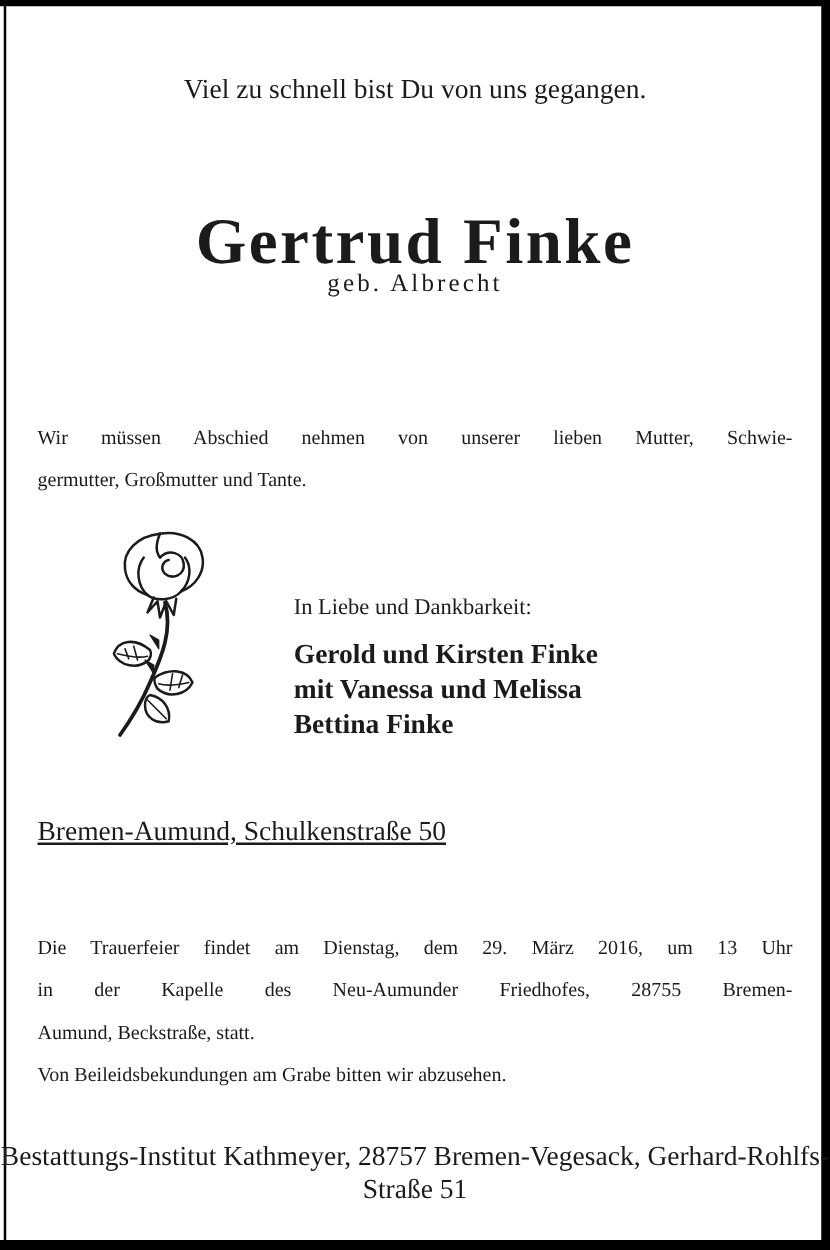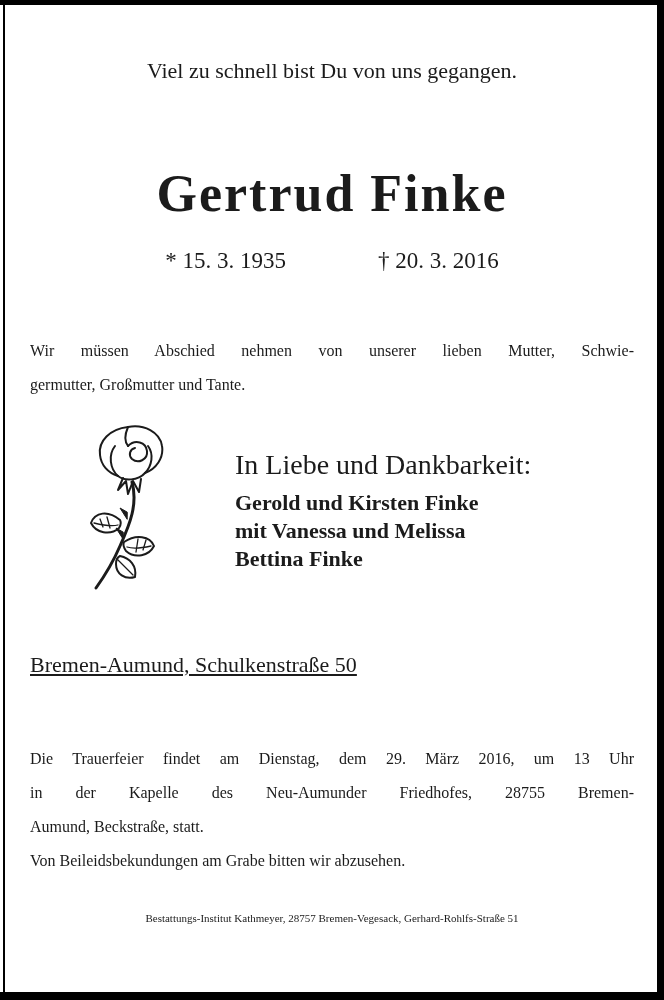--- a/index.html
+++ b/index.html
@@ -28,46 +28,43 @@
   .service{top:742px;}
 
   .rose{position:absolute;left:90px;top:424px;}
   .rose path{stroke:var(--ink,#1b1b1b);fill:none;stroke-width:2;
     stroke-linecap:round;stroke-linejoin:round;}
   .rose path.thorn{fill:var(--ink,#1b1b1b);stroke-width:1;}
   .rose path.stem{stroke-width:3;}
   .rose path.vein{stroke-width:1.3;}
 
   .tribute{position:absolute;left:235px;top:450px;}
-  .tribute-intro{font-size:28px;line-height:30px;margin-bottom:9px;}
+  .tribute-intro{font-size:18px;line-height:30px;margin-bottom:9px;margin-top:20px;}
   .mourner{font-size:22px;line-height:28px;font-weight:bold;}
 
   .address{position:absolute;top:652px;left:30px;font-size:22px;text-decoration:underline;}
   .condolence{position:absolute;top:852px;left:30px;font-size:16px;text-align:right;}
-  .funeral{position:absolute;top:912px;left:0;right:0;text-align:center;font-size:11px;}
+  .funeral{position:absolute;top:912px;left:0;right:0;text-align:center;font-size:22px;}
 </style>
 </head>
 <body>
 
 <div class="page">
 
   <div class="frame frame-top"></div>
   <div class="frame frame-bottom"></div>
   <div class="frame frame-right"></div>
   <div class="frame frame-left"></div>
 
   <div class="epigraph">Viel zu schnell bist Du von uns gegangen.</div>
 
   <h1 class="deceased-name">Gertrud Finke</h1>
 
+  <div class="maiden">geb. Albrecht</div>
 
-  <div class="dates">
-    <span>* 15. 3. 1935</span>
-    <span>† 20. 3. 2016</span>
-  </div>
 
   <div class="block announcement">
     <div class="jline">Wir müssen Abschied nehmen von unserer lieben Mutter, Schwie-</div>
     <div>germutter, Großmutter und Tante.</div>
   </div>
 
   <svg class="rose" width="80" height="172" viewBox="0 0 80 172" aria-hidden="true">
 
     <path d="M38 3 C20 5 8 17 10 31 C11 41 18 49 28 52"></path>
     <path d="M38 3 C54 0 70 8 72 22 C74 34 66 45 55 49"></path>

